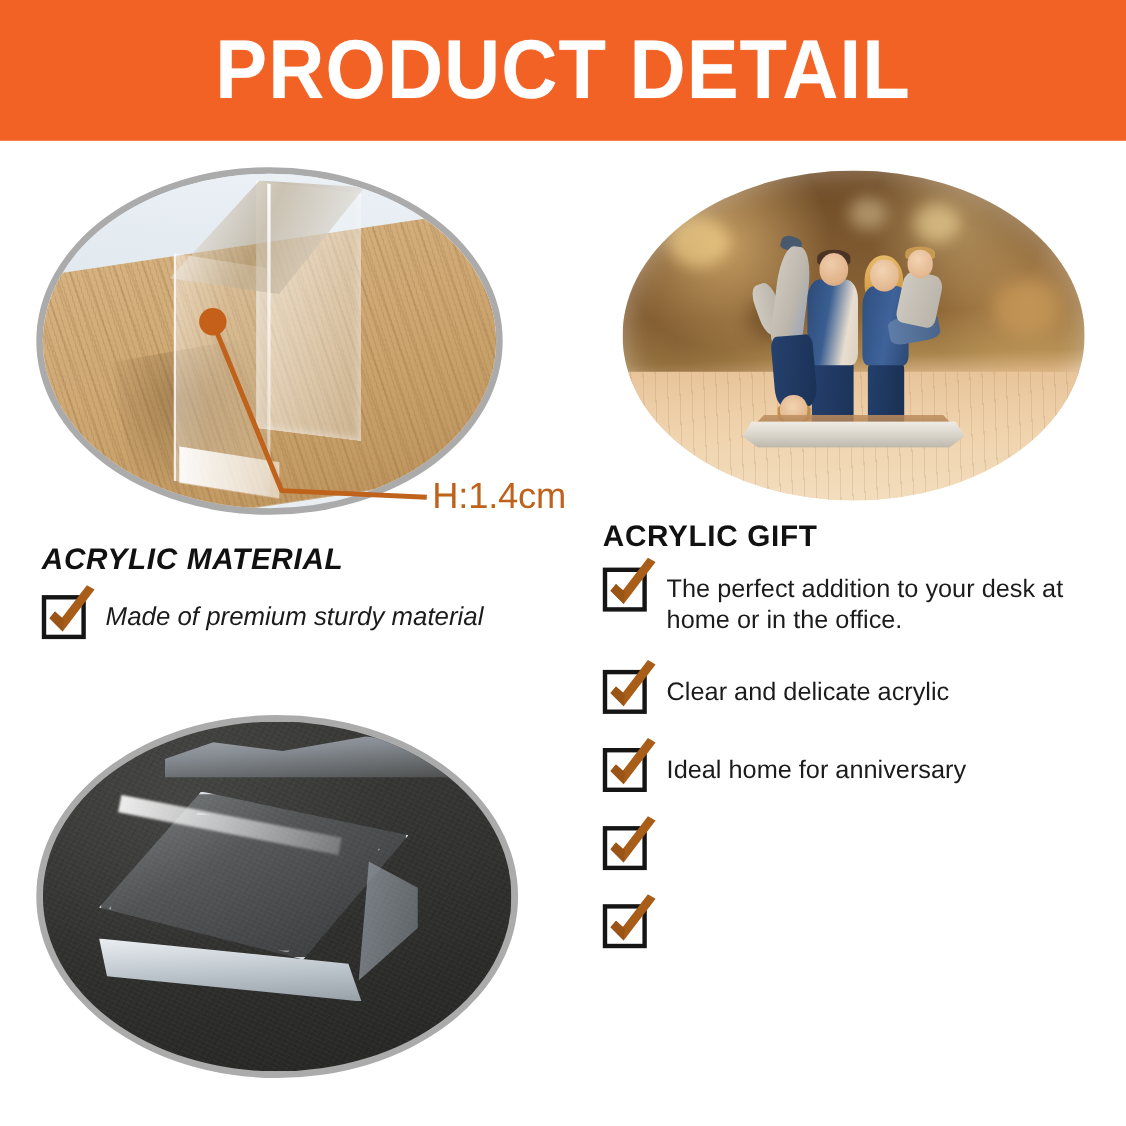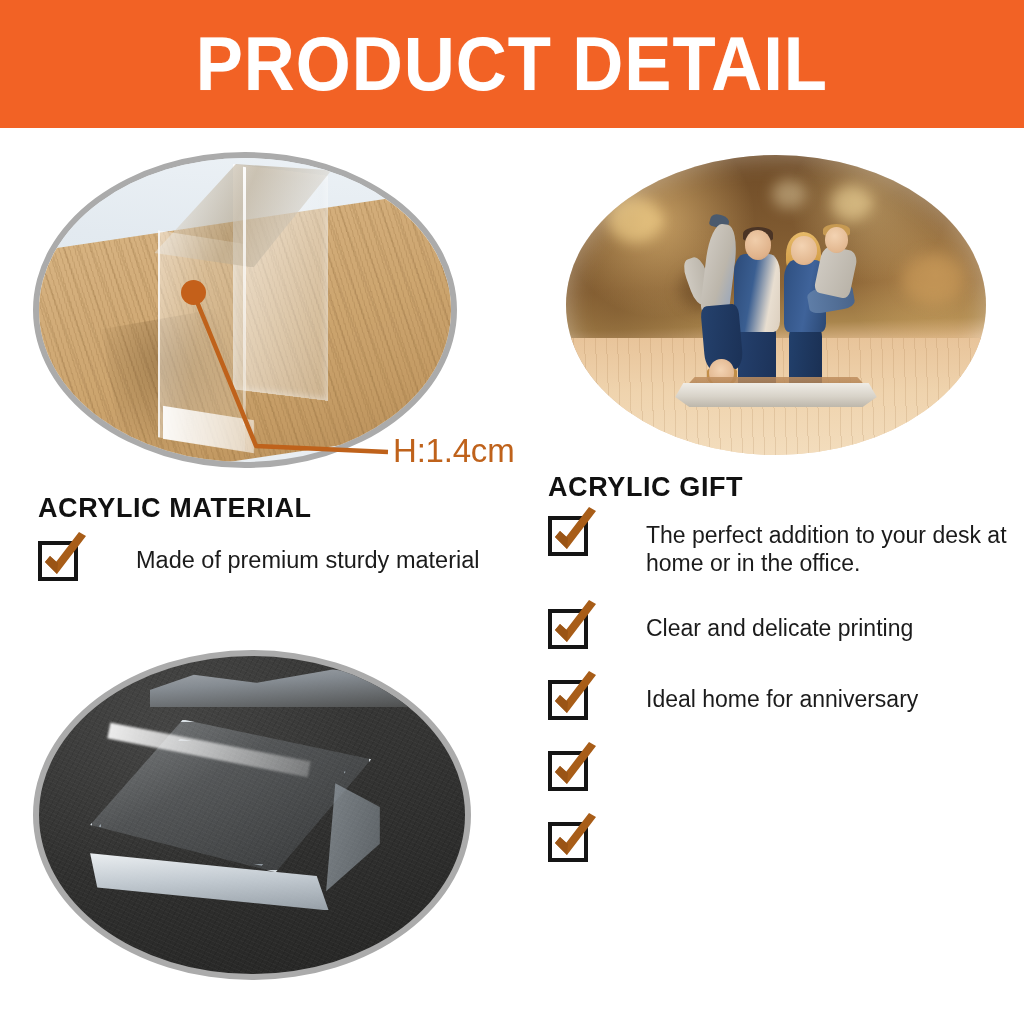--- a/index.html
+++ b/index.html
@@ -288,32 +288,31 @@
   .callout-svg{ position:absolute; left:0; top:130px; width:560px; height:400px; }
   .callout-label{
     position:absolute; left:393px; top:432px;
     color:#BF621B;
     font-size:33px; font-weight:normal;
     letter-spacing:-0.2px;
     white-space:nowrap;
   }
 
   
-  .col-left  { position:absolute; left:38px;  top:494px; width:500px; }
+  .col-left  { position:absolute; left:38px;  top:494px; width:500px;font-style:italic; }
   .col-right { position:absolute; left:548px; top:473px; width:460px; }
 
   .section-head{
     font-size:27px; font-weight:bold; color:#111111;
     letter-spacing:0.6px; line-height:1.1;
     white-space:nowrap;
   }
   .bullet{
     display:flex; align-items:flex-start;
     position:relative;
-    gap:40px;
   }
   .cb{
     position:relative; flex:0 0 auto;
     width:40px; height:40px;
     border:4px solid #151515;
     background:#ffffff;
     margin-right:18px;
   }
   .cb svg{ position:absolute; left:-5px; top:-14px; width:56px; height:56px; overflow:visible; }
   .bullet-text{
@@ -426,21 +425,21 @@
     <span class="bullet-text">The perfect addition to your desk at home or in the office.</span>
   </div>
 
   <div class="bullet">
     <span class="cb">
       <svg viewBox="0 0 56 56" aria-hidden="true">
         <path d="M8 31 L20 43 L49 5 L42 1 L19 31 L13 25 Z" fill="#A85D18"></path>
         <path d="M8 31 L20 43 L21 32 L13 25 Z" fill="#9A5415"></path>
       </svg>
     </span>
-    <span class="bullet-text">Clear and delicate printing</span>
+    <span class="bullet-text">Clear and delicate acrylic</span>
   </div>
 
   <div class="bullet">
     <span class="cb">
       <svg viewBox="0 0 56 56" aria-hidden="true">
         <path d="M8 31 L20 43 L49 5 L42 1 L19 31 L13 25 Z" fill="#A85D18"></path>
         <path d="M8 31 L20 43 L21 32 L13 25 Z" fill="#9A5415"></path>
       </svg>
     </span>
     <span class="bullet-text">Ideal home for anniversary</span>

